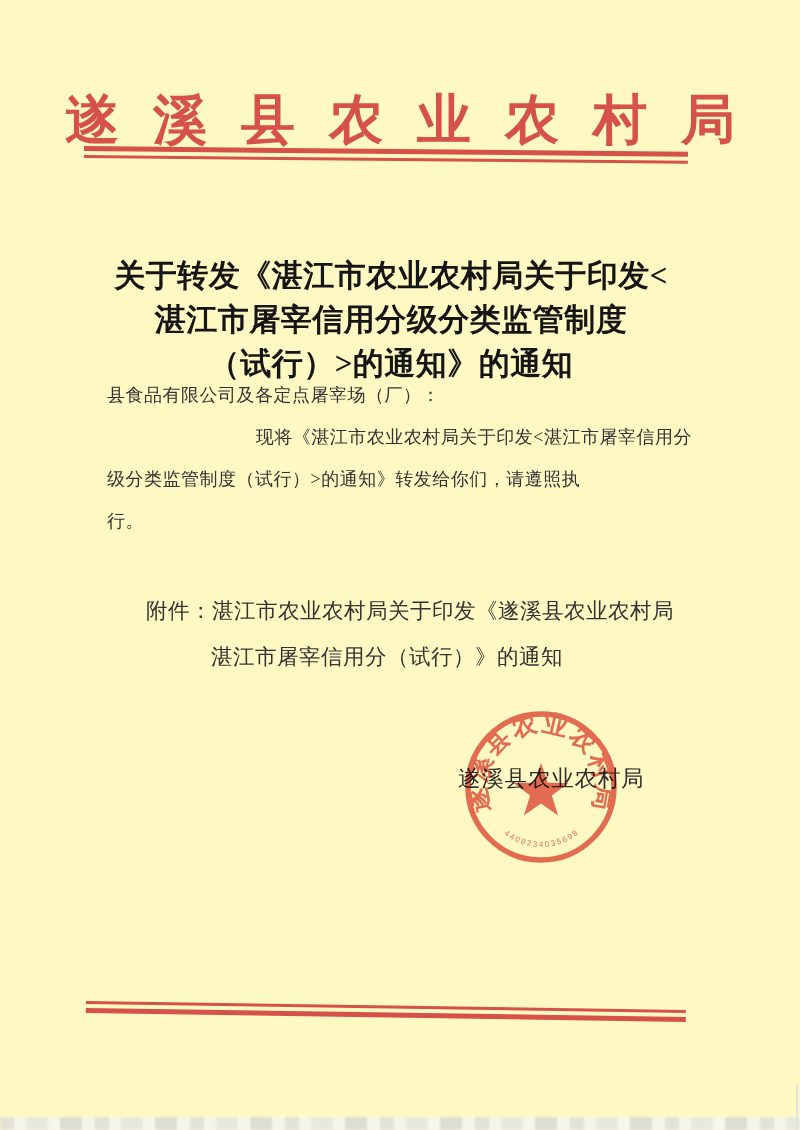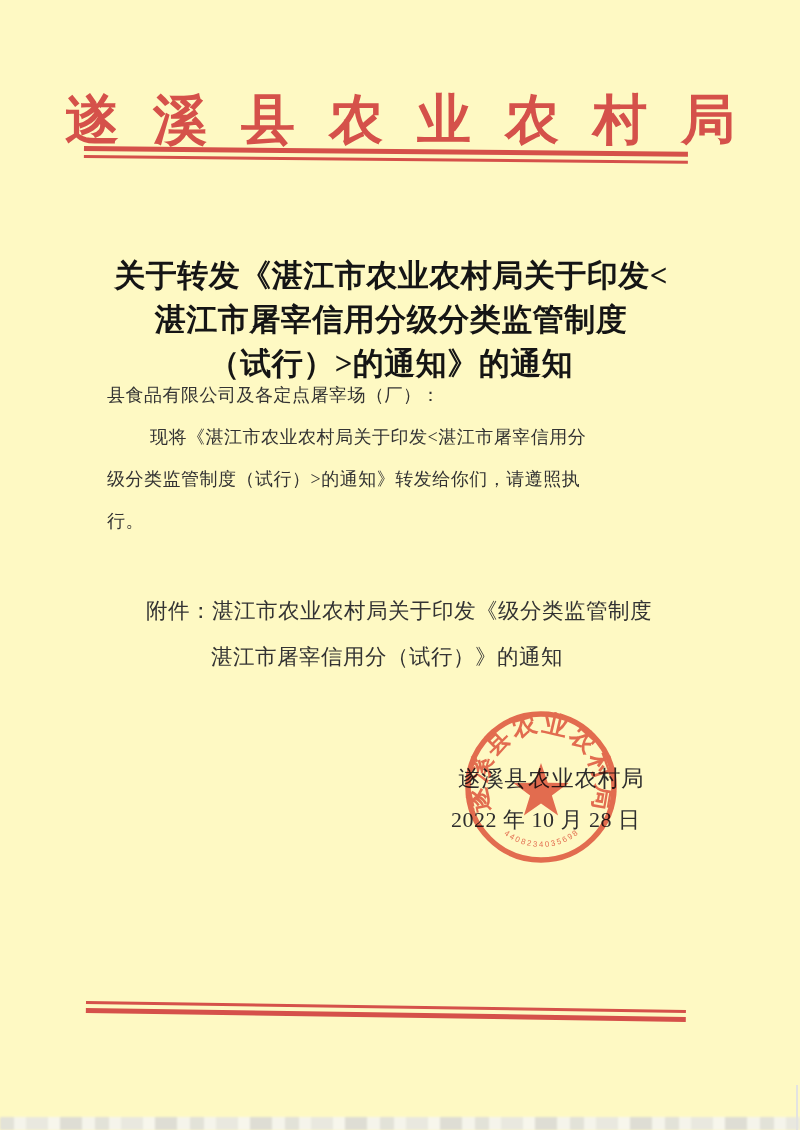--- a/index.html
+++ b/index.html
@@ -34,21 +34,21 @@
     font-size:31px;line-height:44px;font-weight:700;
     color:#151515;letter-spacing:0.5px;margin-top:48px;
   }
 
   
   .body-block{
     position:absolute;left:107px;top:374px;width:585px;
     font-size:18px;line-height:42px;color:#333;
     letter-spacing:0.5px;
   }
-  .body-block .para-indent{padding-left:43px;}
+  .body-block .para-indent{padding-left:43px;text-align:right;}
 
   .attachment-block{
     position:absolute;left:107px;top:588px;width:585px;
     font-size:21.5px;line-height:46px;color:#333;
     letter-spacing:0.5px;
   }
   .attachment-block .l1{padding-left:39px;}
   .attachment-block .l2{padding-left:104px;}
 
   
@@ -111,26 +111,25 @@
   </div>
 
   <div class="body-block">
     <div>县食品有限公司及各定点屠宰场（厂）：</div>
     <div class="para-indent">现将《湛江市农业农村局关于印发&lt;湛江市屠宰信用分</div>
     <div>级分类监管制度（试行）&gt;的通知》转发给你们，请遵照执</div>
     <div>行。</div>
   </div>
 
   <div class="attachment-block">
-    <div class="l1">附件：湛江市农业农村局关于印发《级分类监管制度</div>
+    <div class="l1">附件：湛江市农业农村局关于印发《遂溪县农业农村局</div>
     <div class="l2">湛江市屠宰信用分（试行）》的通知</div>
   </div>
 
   <div class="sig-agency">遂溪县农业农村局</div>
-  <div class="sig-date">2022 年 10 月 28 日</div>
 
   <div class="seal">
     <svg viewBox="0 0 170 170" xmlns="http://www.w3.org/2000/svg">
       <circle cx="85" cy="85" r="73" fill="none" stroke="#dd4f45" stroke-width="5.5"></circle>
       <polygon fill="#dd4f45" points="85,61 91.8,80.7 112.6,81 95.9,93.6 102.1,113.5 85,101.5 67.9,113.5 74.1,93.6 57.4,81 78.2,80.7"></polygon>
       <defs>
         <path id="sealArcTop" d="M 35.2 108.2 A 55 55 0 1 1 134.8 108.2" fill="none"></path>
         <path id="sealArcBottom" d="M 46.4 131 A 60 60 0 0 0 123.6 131" fill="none"></path>
       </defs>
       <text class="arc-chars">

